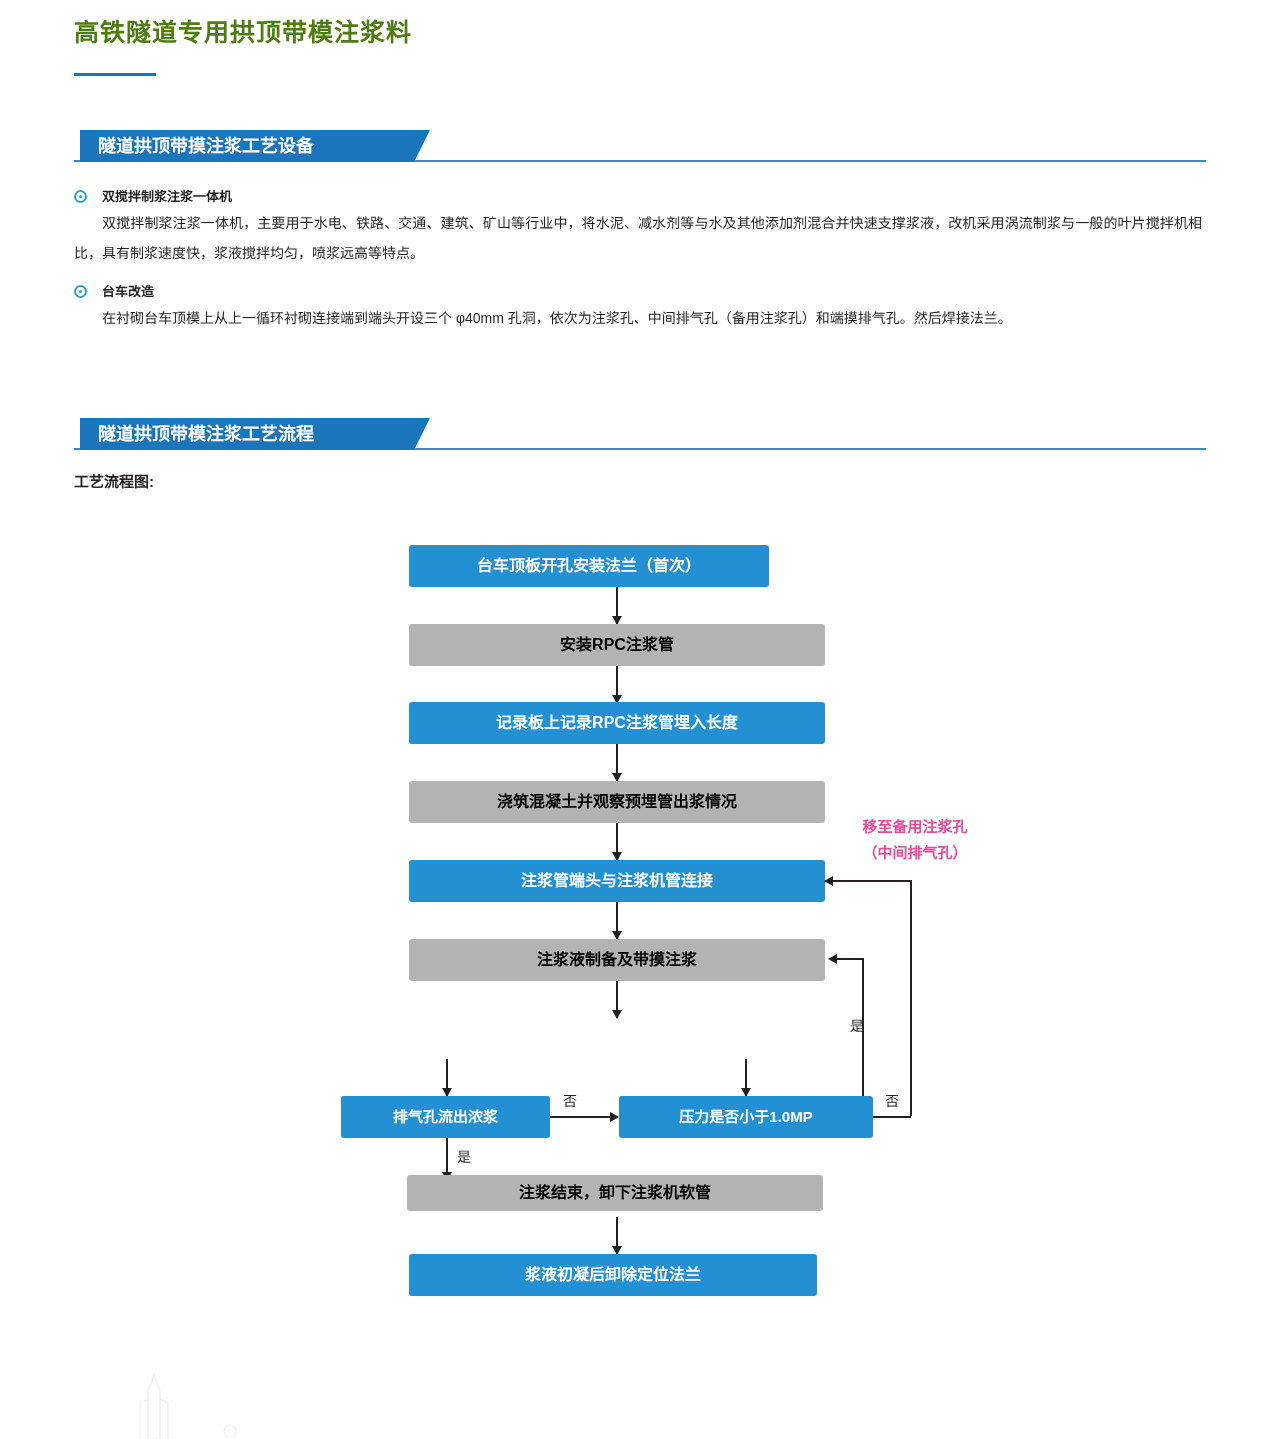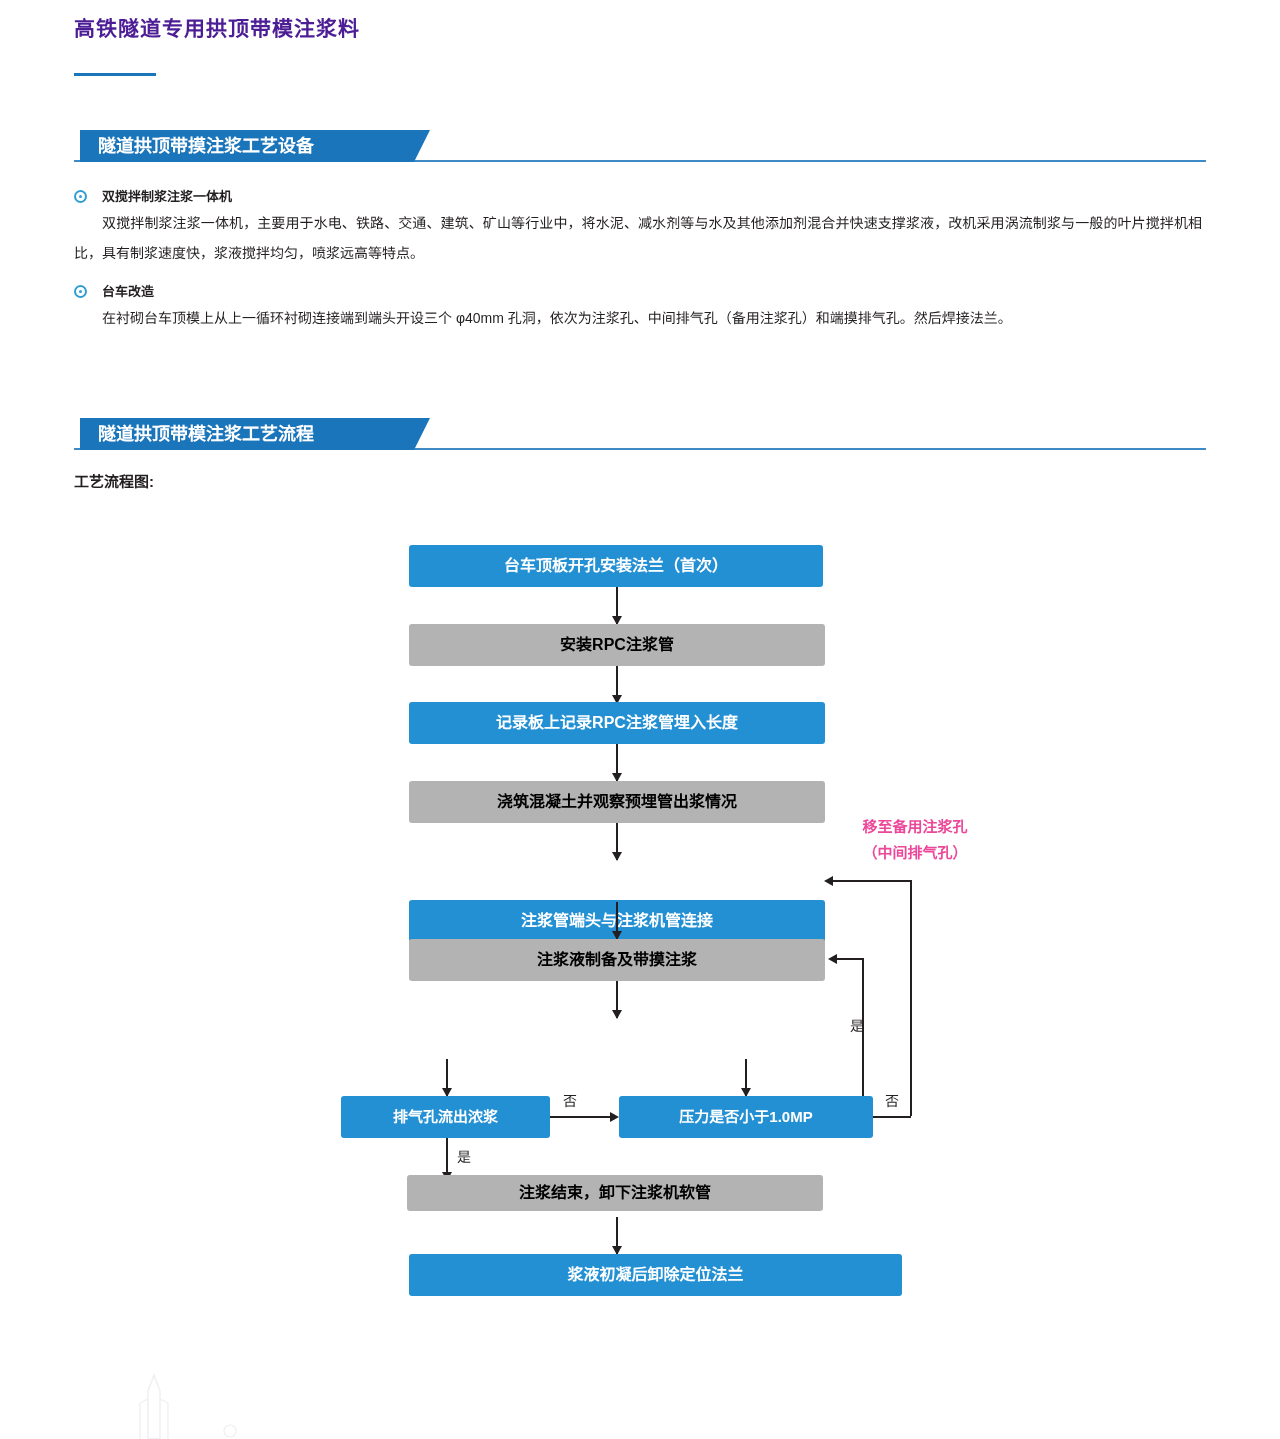--- a/index.html
+++ b/index.html
@@ -10,21 +10,21 @@
     font-family:"Liberation Sans","DejaVu Sans",sans-serif;
     color:#231f20;
     position:relative;
     overflow:hidden;
   }
   .page{position:relative;width:1280px;height:1439px;}
 
   
   .page-title{
     position:absolute;left:74px;top:12px;
-    font-size:21px;font-weight:bold;color:#4c1d95;
+    font-size:25px;font-weight:bold;color:#4d7c0f;
     letter-spacing:1px;
   }
   .title-rule{
     position:absolute;left:74px;top:73px;
     width:82px;height:3px;background:#1b75bb;
   }
 
   
   .section{position:absolute;left:0;width:1280px;}
   .sec-head{position:relative;height:34px;}
@@ -166,37 +166,37 @@
     <div class="sec-head">
       <div class="sec-tab">隧道拱顶带模注浆工艺流程</div>
       <div class="sec-line"></div>
     </div>
   </div>
 
   <div class="flow-caption" style="top:470px;">工艺流程图:</div>
 
   <div class="flow">
 
-    <div class="node blue" style="left:409px;top:25px;width:414px;height:42px;">台车顶板开孔安装法兰（首次）</div>
+    <div class="node blue" style="left:409px;top:25px;width:360px;height:42px;">台车顶板开孔安装法兰（首次）</div>
     <div class="arrow v" style="left:616px;top:67px;height:37px;"></div>
     <div class="arrowhead down" style="left:612px;top:96px;"></div>
 
     <div class="node gray" style="left:409px;top:104px;width:416px;height:42px;">安装RPC注浆管</div>
     <div class="arrow v" style="left:616px;top:146px;height:37px;"></div>
     <div class="arrowhead down" style="left:612px;top:175px;"></div>
 
     <div class="node blue" style="left:409px;top:182px;width:416px;height:42px;">记录板上记录RPC注浆管埋入长度</div>
     <div class="arrow v" style="left:616px;top:224px;height:37px;"></div>
     <div class="arrowhead down" style="left:612px;top:253px;"></div>
 
     <div class="node gray" style="left:409px;top:261px;width:416px;height:42px;">浇筑混凝土并观察预埋管出浆情况</div>
     <div class="arrow v" style="left:616px;top:303px;height:37px;"></div>
     <div class="arrowhead down" style="left:612px;top:332px;"></div>
 
-    <div class="node blue" style="left:409px;top:340px;width:416px;height:42px;margin-top:40px;">注浆管端头与注浆机管连接</div>
+    <div class="node blue" style="left:409px;top:340px;width:416px;height:42px;">注浆管端头与注浆机管连接</div>
     <div class="arrow v" style="left:616px;top:382px;height:37px;"></div>
     <div class="arrowhead down" style="left:612px;top:411px;"></div>
 
     <div class="node gray" style="left:409px;top:419px;width:416px;height:42px;">注浆液制备及带摸注浆</div>
     <div class="arrow v" style="left:616px;top:461px;height:37px;"></div>
     <div class="arrowhead down" style="left:612px;top:490px;"></div>
 
 
     <div class="arrow v" style="left:446px;top:539px;height:37px;"></div>
     <div class="arrowhead down" style="left:442px;top:568px;"></div>
@@ -230,21 +230,21 @@
     </div>
 
     <div class="arrow v" style="left:446px;top:618px;height:42px;"></div>
     <div class="arrowhead down" style="left:442px;top:652px;"></div>
     <div class="edge-label" style="left:457px;top:626px;">是</div>
 
     <div class="node gray" style="left:407px;top:655px;width:416px;height:36px;">注浆结束，卸下注浆机软管</div>
     <div class="arrow v" style="left:616px;top:697px;height:37px;"></div>
     <div class="arrowhead down" style="left:612px;top:726px;"></div>
 
-    <div class="node blue" style="left:409px;top:734px;width:493px;height:42px;">浆液初凝后卸除定位法兰</div>
+    <div class="node blue" style="left:409px;top:734px;width:408px;height:42px;">浆液初凝后卸除定位法兰</div>
   </div>
 
   <svg class="watermark" viewBox="0 0 200 70">
     <path d="M28 70 L28 22 L34 6 L40 22 L40 70 Z" fill="none" stroke="#9aa7b0" stroke-width="1.4"></path>
     <path d="M20 70 L20 34 L28 30" fill="none" stroke="#9aa7b0" stroke-width="1.2"></path>
     <path d="M48 70 L48 34 L40 30" fill="none" stroke="#9aa7b0" stroke-width="1.2"></path>
     <circle cx="110" cy="62" r="6" fill="none" stroke="#9aa7b0" stroke-width="1.2"></circle>
   </svg>
 
 </div>

